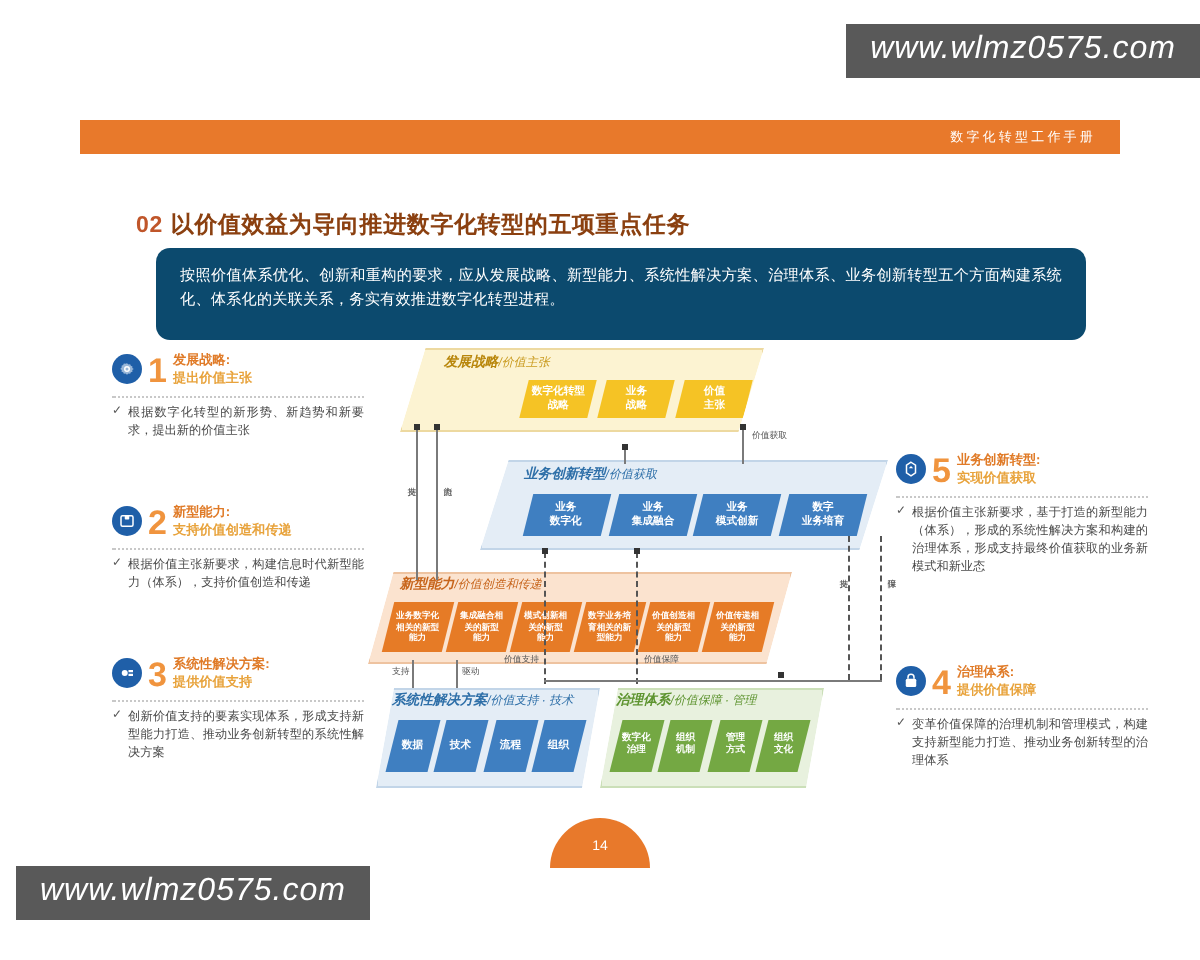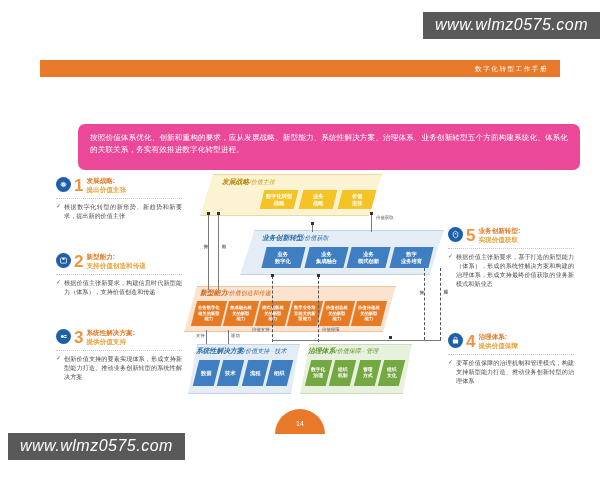--- a/index.html
+++ b/index.html
@@ -57,22 +57,22 @@
     color: #8B4010;
     letter-spacing: 0.3px;
     white-space: nowrap;
   }
   .section-title .num { color: #C0562A; margin-right: 4px; }
 
   
   .intro-box {
     position: absolute;
     left: 78px; top: 124px;
-    width: 502px;
-    background: #ec4899;
+    width: 465px;
+    background: #0c4a6e;
     border-radius: 7px;
     padding: 8px 12px 13px 12px;
     color: #ffffff;
     font-size: 7.6px;
     line-height: 1.62;
     letter-spacing: 0.1px;
     text-align: justify;
   }
 
   
@@ -208,20 +208,23 @@
 <body>
 
 <div class="page">
 
   <div class="watermark wm-top">www.wlmz0575.com</div>
 
   <div class="header-band">
     <div class="hb-title">数字化转型工作手册</div>
   </div>
 
+  <div class="section-title">
+    <span class="num">02</span><span>以价值效益为导向推进数字化转型的五项重点任务</span>
+  </div>
 
   <div class="intro-box">按照价值体系优化、创新和重构的要求，应从发展战略、新型能力、系统性解决方案、治理体系、业务创新转型五个方面构建系统化、体系化的关联关系，务实有效推进数字化转型进程。</div>
 
   <div class="diagram">
 
     <div class="band band-yellow" style="left:200px; top:6px; width:182px; height:42px; clip-path: polygon(7% 0, 100% 0, 93% 100%, 0 100%);">
       <div class="band-shape" style="clip-path: polygon(7% 0, 100% 0, 93% 100%, 0 100%);"></div>
       <div class="band-label" style="left:22px; top:5px;">
         <span class="lbl-main">发展战略</span><span class="lbl-sub">/价值主张</span>
       </div>

